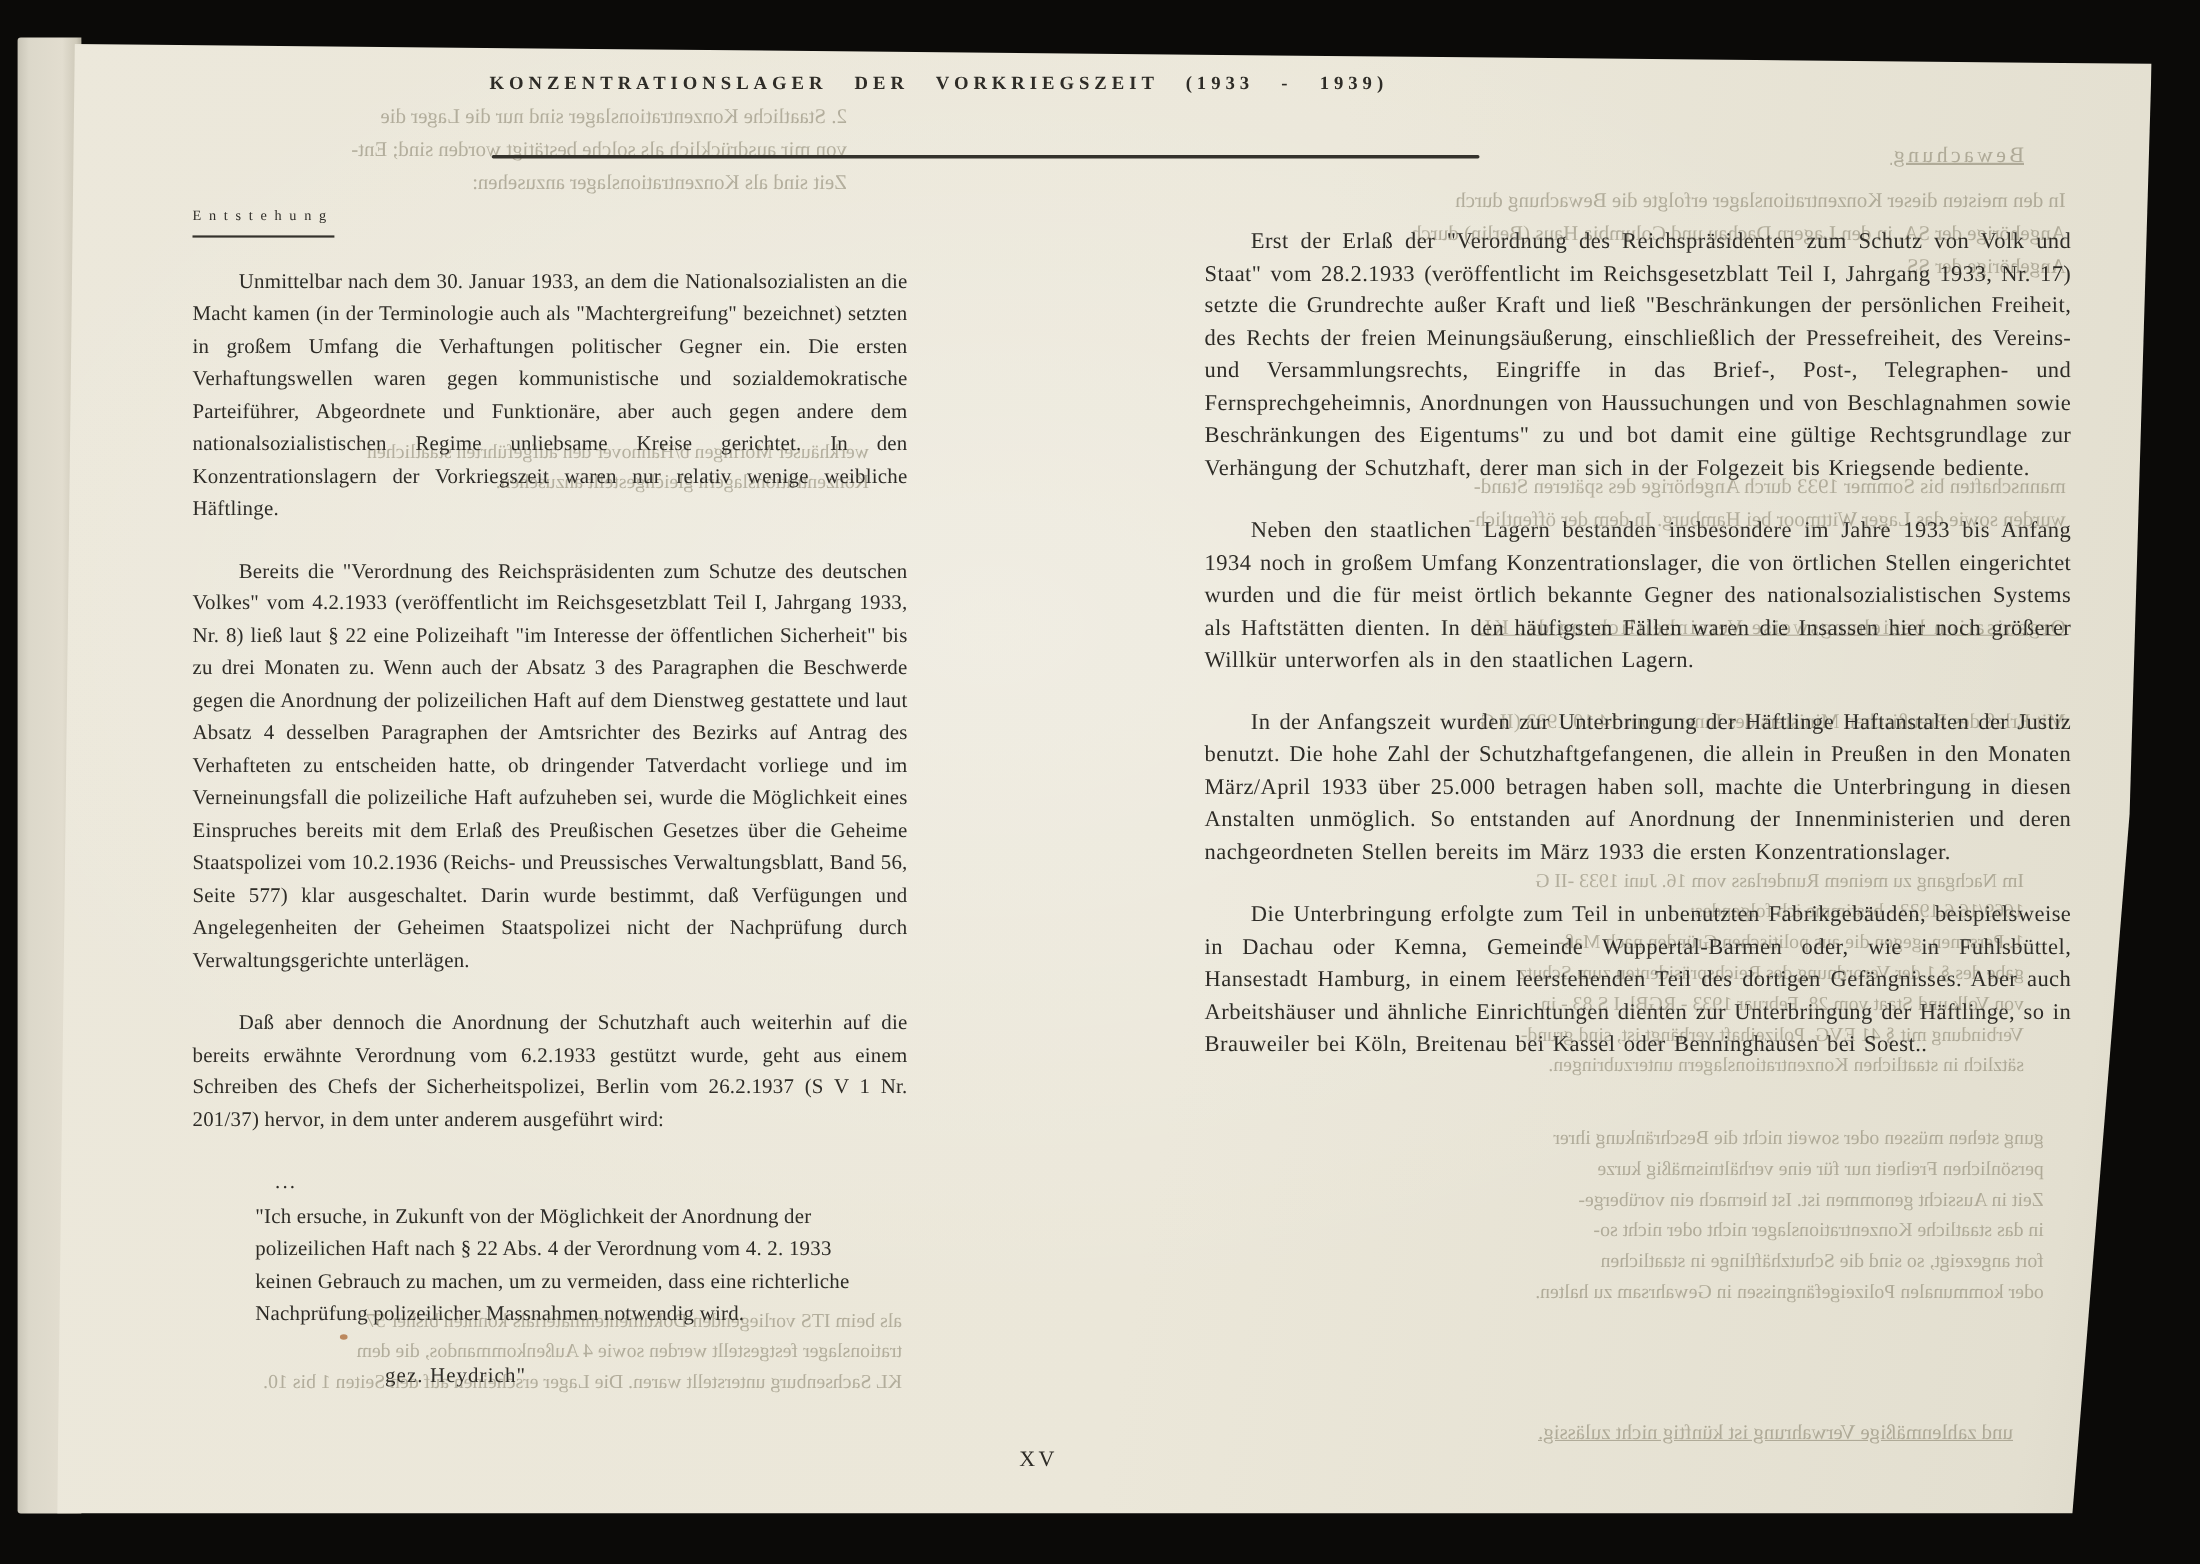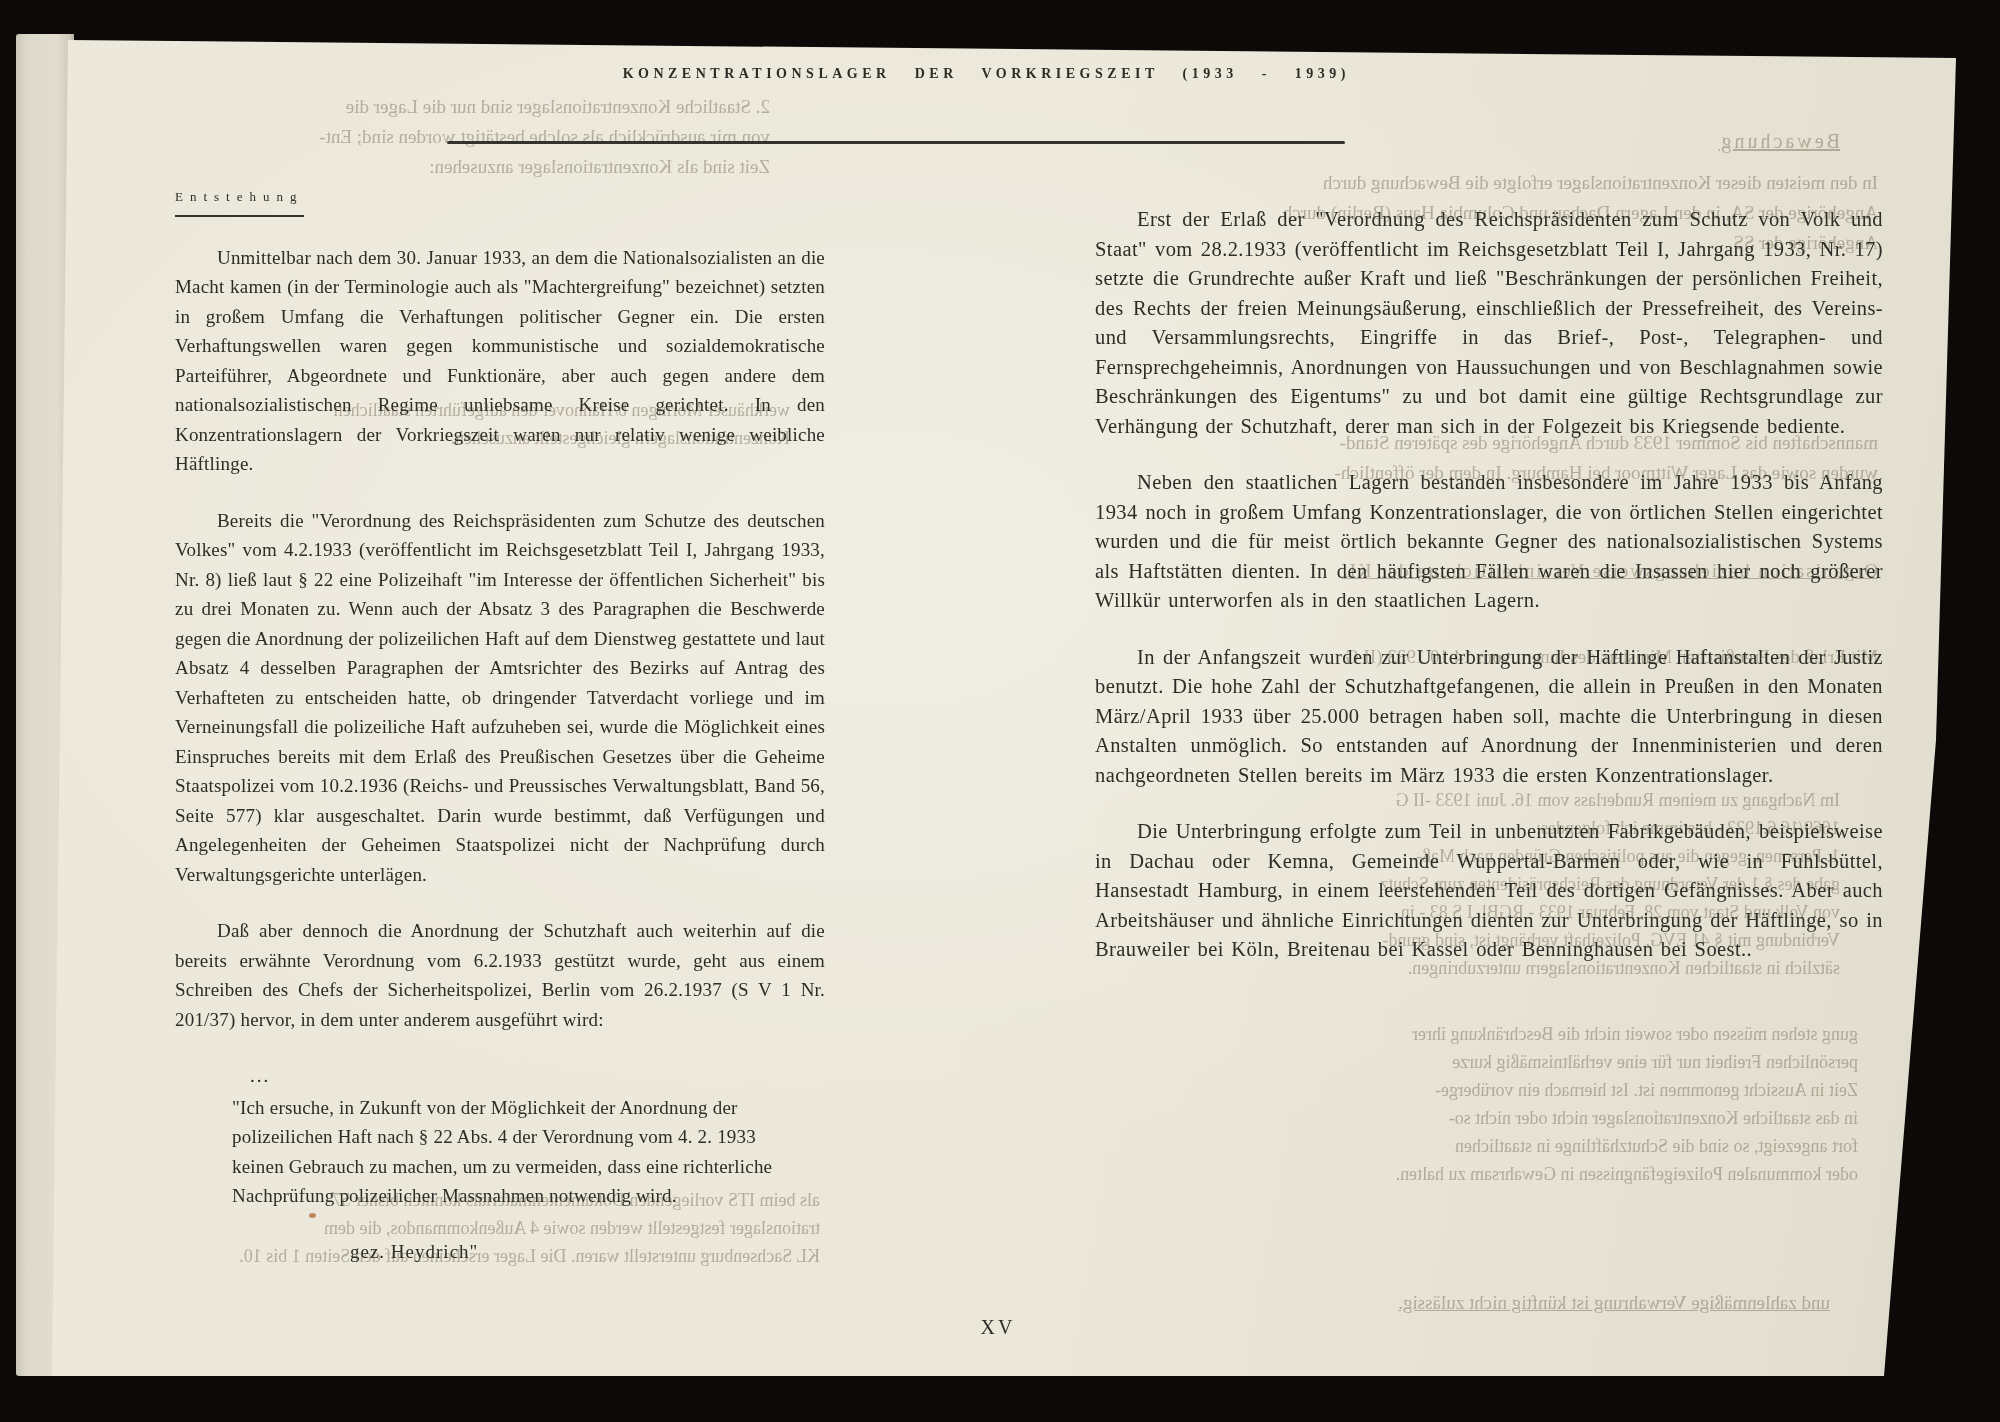--- a/index.html
+++ b/index.html
@@ -31,21 +31,21 @@
     filter:blur(.7px);
     font-size:19px;line-height:30px;white-space:pre-line;
     pointer-events:none;
   }
   .bleed.small{font-size:18px;line-height:28px;}
   .bleed.head{letter-spacing:3px;text-decoration:underline;font-size:20px;}
   .bleed.under{text-decoration:underline;}
 
   .doc-title{
     position:absolute;left:445px;top:66px;width:905px;
-    text-align:right;font-size:14px;font-weight:bold;
+    text-align:left;font-size:17px;font-weight:bold;
     letter-spacing:4.5px;word-spacing:16px;white-space:nowrap;
   }
   .title-rule{
     position:absolute;left:447px;top:141px;width:898px;height:3px;
     background:#34322c;border-radius:2px;
   }
 
   .col{position:absolute;text-align:justify;}
   .col-left{left:175px;top:180px;width:650px;font-size:19px;line-height:29.5px;letter-spacing:.2px;}
   .col-right{left:1095px;top:205px;width:788px;font-size:20.5px;line-height:29.5px;letter-spacing:.4px;word-spacing:2px;}
@@ -57,21 +57,21 @@
   .col p{margin:0 0 27px 0;text-indent:42px;}
   .ellipsis-line{margin:0 0 2px 75px;text-align:left;letter-spacing:2px;}
   .quote-block{margin-left:57px;width:548px;text-align:left;}
   .quote-block p{margin:0;text-indent:0;}
   .quote-block p.q2{text-indent:26px;margin-top:2px;}
   .quote-sig{margin:26px 0 0 118px;letter-spacing:1px;}
   .heading-wrap{margin-top:68px;}
   .col-right .sec-heading{margin-bottom:40px;}
 
   .page-number{
-    position:absolute;left:958px;top:1316px;width:80px;text-align:center;
+    position:absolute;left:904px;top:1316px;width:80px;text-align:center;
     font-size:20px;letter-spacing:3px;
   }
   .speck{
     position:absolute;left:309px;top:1213px;width:7px;height:5px;
     background:#b0703f;border-radius:50%;opacity:.8;
   }
 </style>
 </head>
 <body>
 

